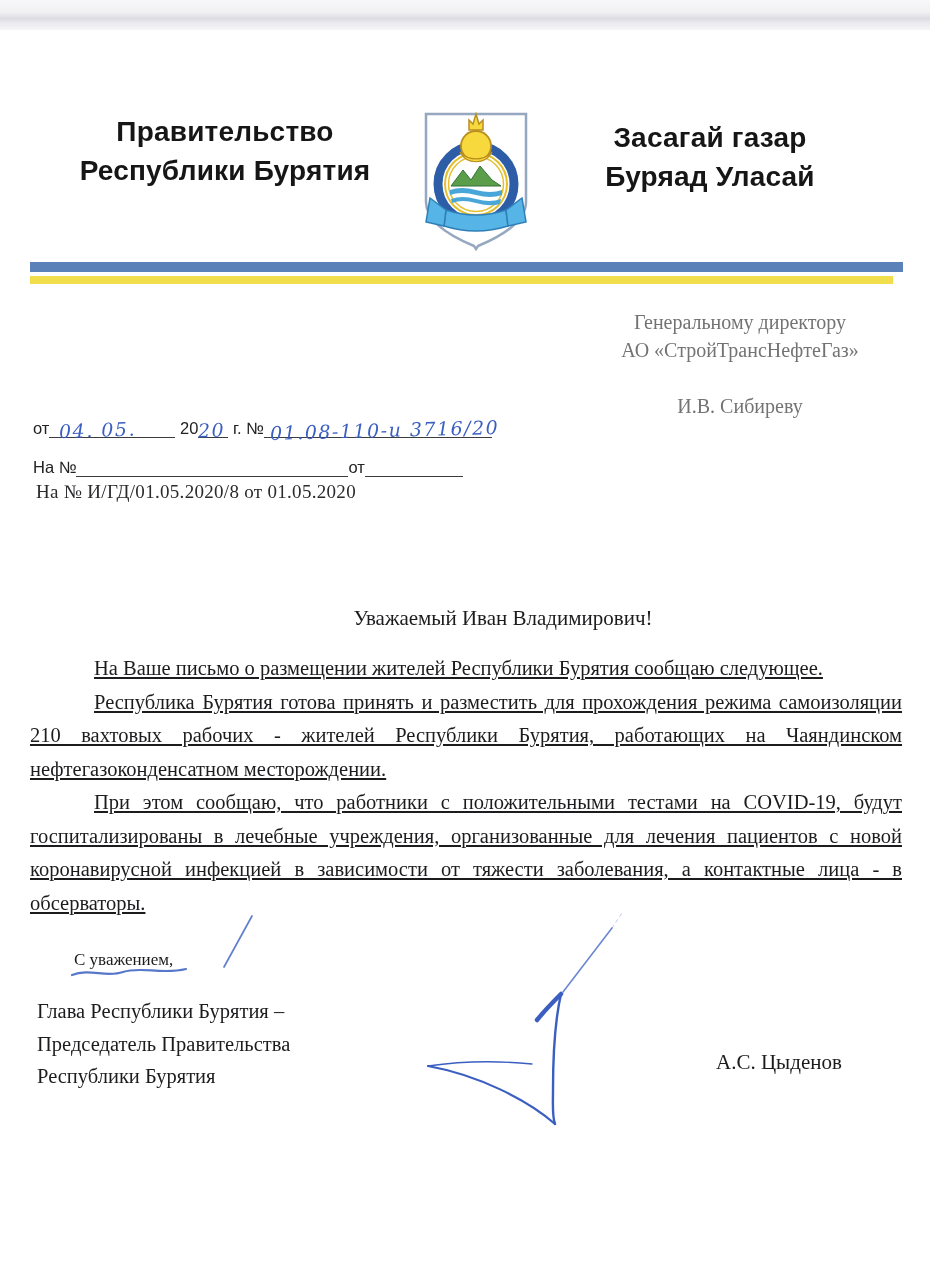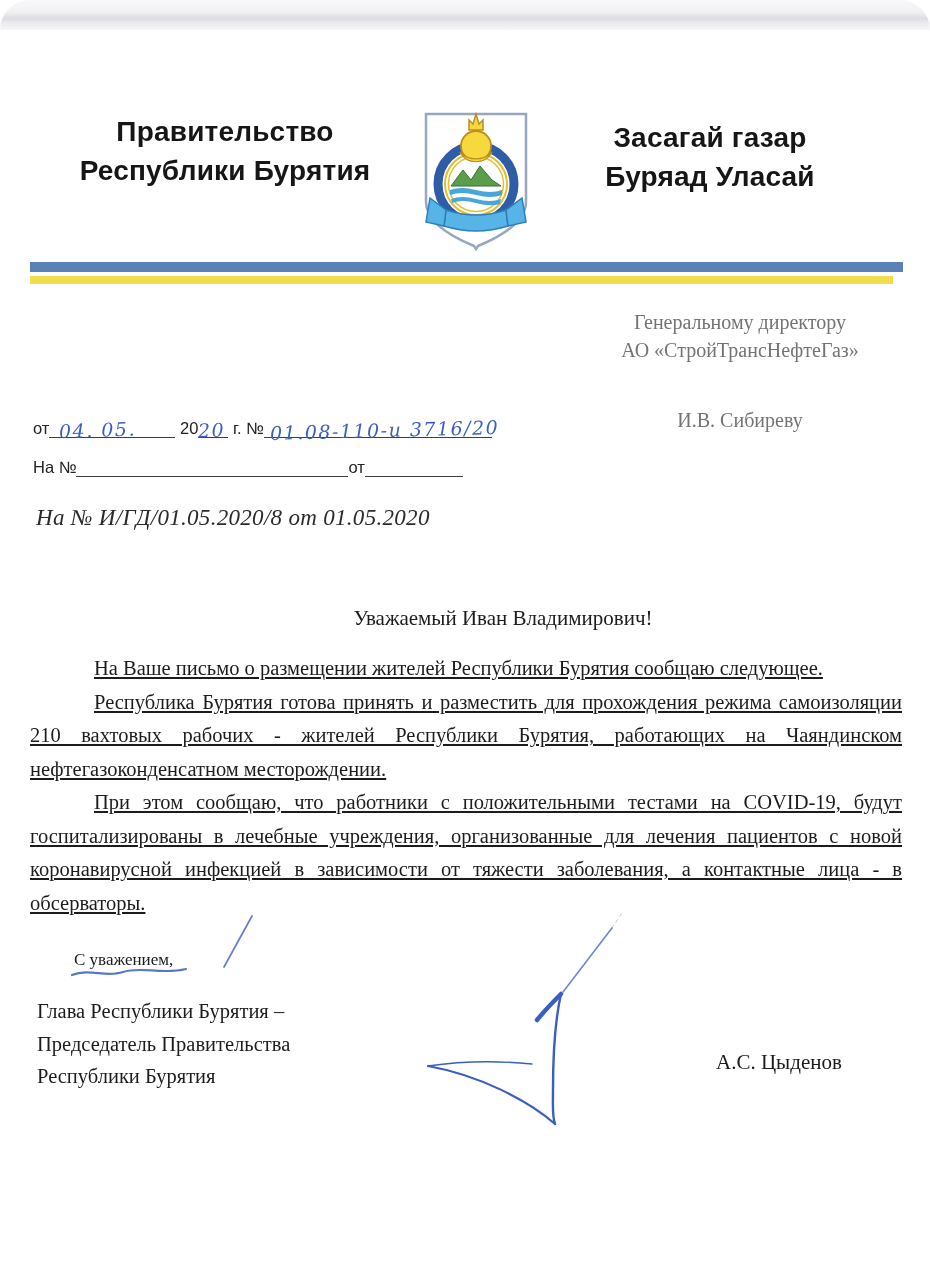--- a/index.html
+++ b/index.html
@@ -1,18 +1,18 @@
 <!DOCTYPE html>
 <html><head>
 <meta charset="utf-8">
 <style>
   html,body{margin:0;padding:0;background:#ffffff;}
   .page{
     position:relative;width:930px;height:1280px;overflow:hidden;
-    background:#ffffff;font-family:"Liberation Serif",serif;color:#1d1d1f;border-radius:30px;
+    background:#ffffff;font-family:"Liberation Serif",serif;color:#1d1d1f;
   }
   .scan-top-band{
     position:absolute;left:0;top:0;width:930px;height:30px;
     background:linear-gradient(#f8f8fa 0%,#f1f1f4 40%,#dcdce2 62%,#e9e9ee 75%,#f6f6f9 100%);
   }
   
   .org-title{
     position:absolute;font-family:"Liberation Sans",sans-serif;font-weight:bold;
     font-size:28px;line-height:39px;text-align:center;color:#161616;letter-spacing:.2px;
   }
@@ -25,35 +25,35 @@
   .stripe-yellow{top:276px;width:863px;height:8px;background:#f0de4c;}
   
   .contact{
     position:absolute;left:35px;top:297px;width:400px;
     font-family:"Liberation Sans",sans-serif;font-size:16.5px;line-height:21.5px;color:#2a2a2c;
   }
   .contact .lnk{color:#4b6fb3;}
   
   .addressee{position:absolute;left:580px;top:308px;width:320px;text-align:center;
     font-size:20px;line-height:28px;color:#737373;}
-  .addressee .name{margin-top:42px;}
+  .addressee .name{margin-top:28px;}
   
   .refline{position:absolute;font-family:"Liberation Sans",sans-serif;font-size:16.5px;color:#222;}
   .ref1{left:33px;top:419px;width:460px;}
   .ref2{left:33px;top:458px;width:460px;}
   .u{display:inline-block;border-bottom:1.5px solid #3c3c40;height:18px;vertical-align:bottom;}
   .hand{
     font-family:"DejaVu Serif",serif;font-style:italic;color:#3a5fc0;
     font-size:19px;letter-spacing:1.5px;white-space:nowrap;
   }
   .hand-date{display:inline-block;transform:rotate(-2deg);padding-left:10px;}
   .hand-year{display:inline-block;transform:rotate(-2deg);}
   .hand-num{display:inline-block;transform:rotate(-1.5deg);padding-left:6px;}
-  .incoming-ref{position:absolute;left:36px;top:505px;font-size:23px;color:#2b2b2e;
-    font-family:"Liberation Serif",serif;font-style:italic;letter-spacing:.3px;}
+  .incoming-ref{position:absolute;left:36px;top:481px;font-size:19px;color:#2b2b2e;
+    font-family:"Liberation Serif",serif;letter-spacing:.3px;}
   
   .salutation{position:absolute;left:0;top:606px;width:930px;text-align:center;
     font-size:21px;color:#1c1c1e;padding-left:38px;}
   .body-text{position:absolute;left:30px;top:652px;width:872px;
     font-size:20.5px;line-height:33.5px;text-align:justify;color:#1c1c1e;}
   .body-text p{margin:0;text-indent:64px;text-decoration:underline;}
   .closing{position:absolute;left:74px;top:950px;font-size:17px;color:#1c1c1e;}
   .sign-title{position:absolute;left:37px;top:995px;width:400px;
     font-size:20.5px;line-height:32.5px;color:#1c1c1e;}
   .sign-name{position:absolute;left:716px;top:1050px;font-size:21px;color:#1c1c1e;}

